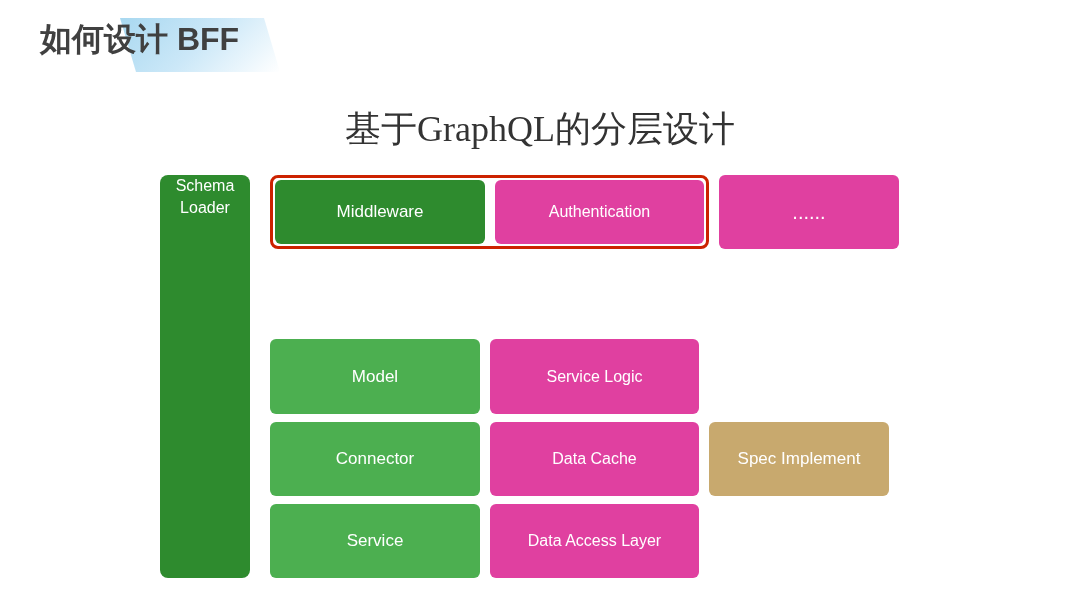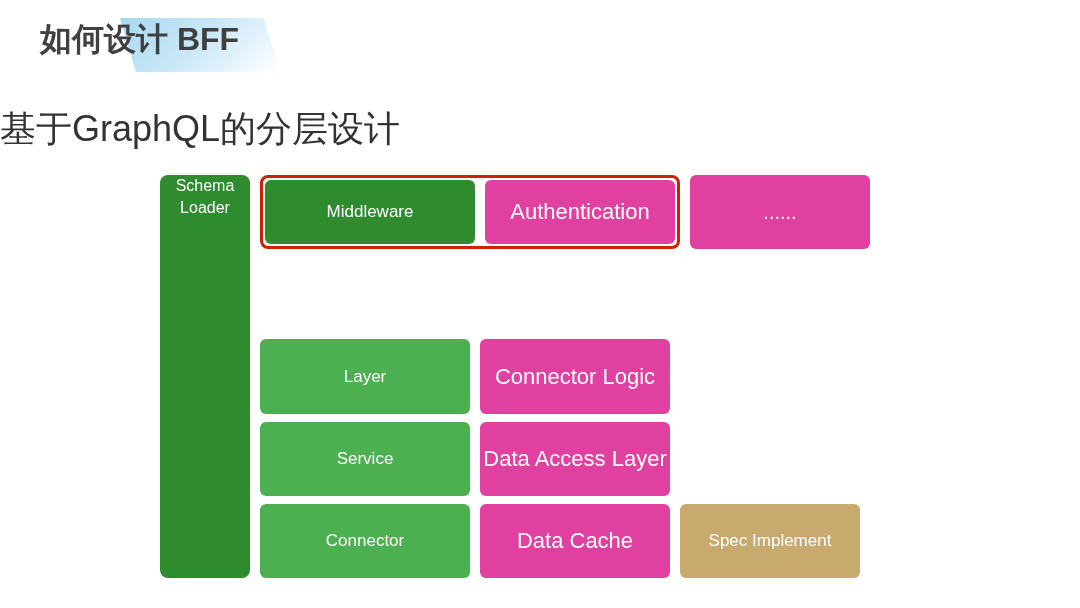--- a/index.html
+++ b/index.html
@@ -40,23 +40,25 @@
       clip-path: polygon(0 0, 90% 0, 100% 100%, 10% 100%);
       z-index: 1;
     }
 
     
     .subtitle {
       position: absolute;
       top: 105px;
       left: 0;
       right: 0;
+      text-align: center;
       font-size: 36px;
       font-weight: 400;
       color: #333333;
+      font-family: Liberation Serif, serif;
     }
 
     
     .diagram {
       position: absolute;
       top: 175px;
       left: 150px;
       right: 50px;
       bottom: 30px;
       display: flex;
@@ -80,21 +82,21 @@
       flex-shrink: 0;
       margin-left: 10px;
     }
 
     
     .rows-container {
       display: flex;
       flex-direction: column;
       flex: 1;
       gap: 8px;
-      margin-left: 10px;
+      margin-left: 20px;
     }
 
     .row {
       display: flex;
       flex-direction: row;
       gap: 10px;
       flex: 1;
       align-items: stretch;
     }
 
@@ -113,27 +115,27 @@
     }
 
     .box-green.dark {
       background: #2e8b2e;
     }
 
     
     .box-pink {
       background: #e040a0;
       color: #ffffff;
-      font-size: 22px;
-      font-weight: 400;
-      display: flex;
-      align-items: center;
-      justify-content: center;
-      border-radius: 6px;
-      width: 190px;
+      font-size: 16px;
+      font-weight: 400;
+      display: flex;
+      align-items: center;
+      justify-content: center;
+      border-radius: 6px;
+      width: 209px;
       flex-shrink: 0;
     }
 
     
     .box-tan {
       background: #c8a96e;
       color: #ffffff;
       font-size: 17px;
       font-weight: 400;
       display: flex;
@@ -189,42 +191,42 @@
       <div class="box-dots">
         <span>......</span>
       </div>
     </div>
 
     <div class="row">
     </div>
 
     <div class="row">
       <div class="box-green">
-        <span>Layer</span>
+        <span>Model</span>
       </div>
       <div class="box-pink">
-        <span>Connector Logic</span>
+        <span>Service Logic</span>
+      </div>
+    </div>
+
+    <div class="row">
+      <div class="box-green">
+        <span>Connector</span>
+      </div>
+      <div class="box-pink">
+        <span>Data Cache</span>
+      </div>
+      <div class="box-tan">
+        <span>Spec Implement</span>
       </div>
     </div>
 
     <div class="row">
       <div class="box-green">
         <span>Service</span>
       </div>
       <div class="box-pink">
         <span>Data Access Layer</span>
       </div>
     </div>
 
-    <div class="row">
-      <div class="box-green">
-        <span>Connector</span>
-      </div>
-      <div class="box-pink">
-        <span>Data Cache</span>
-      </div>
-      <div class="box-tan">
-        <span>Spec Implement</span>
-      </div>
-    </div>
-
   </div>
 </div>
 
 </body></html>

